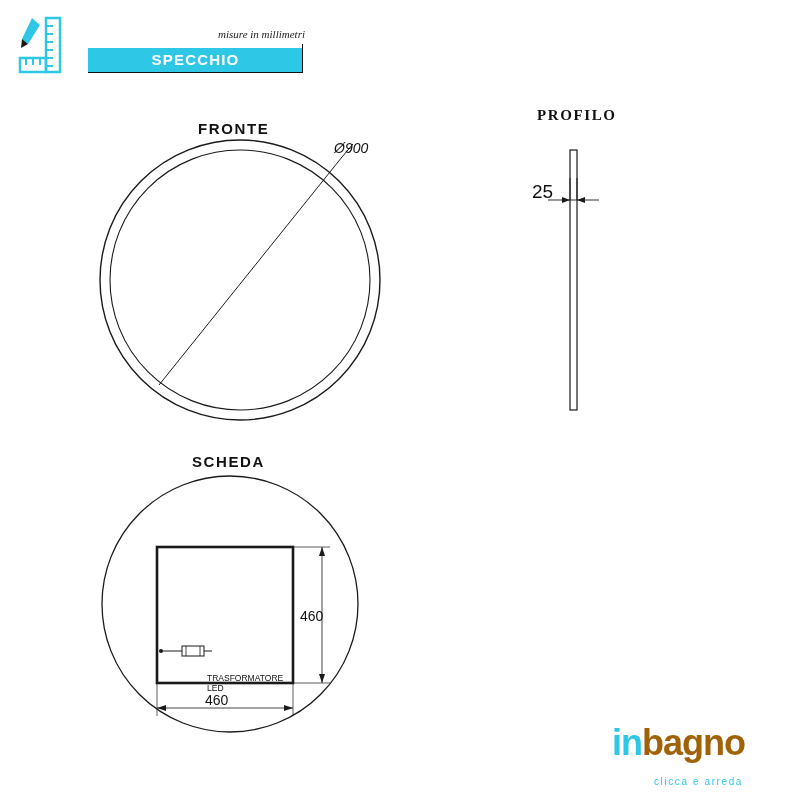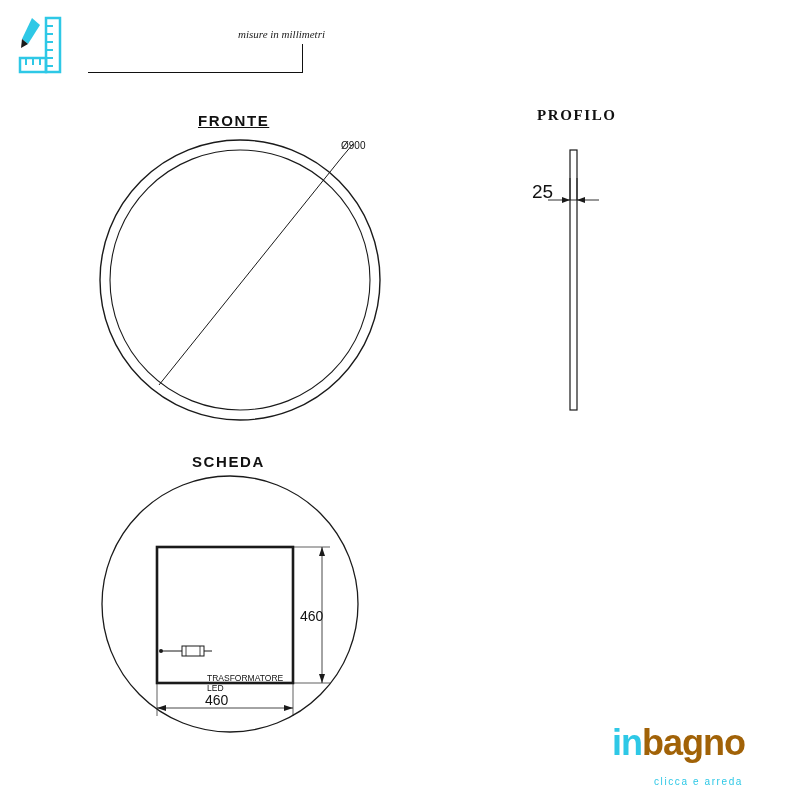--- a/index.html
+++ b/index.html
@@ -39,21 +39,20 @@
     white-space: nowrap;
   }
   .header-sub {
     position: absolute;
     left: 218px; top: 28px;
     font-family: "Liberation Serif", serif;
     font-style: italic;
     font-size: 11px;
     color: #222;
     white-space: nowrap;
-    margin-left: 20px;
   }
   .header-banner {
     position: absolute;
     left: 88px; top: 48px;
     width: 215px; height: 24px;
     background: #2ec8e6;
   }
   .header-banner-label {
     position: absolute;
     left: 0; top: 0;
@@ -80,42 +79,42 @@
 
   
   .caption {
     position: absolute;
     font-size: 15px;
     font-weight: bold;
     letter-spacing: 1.6px;
     color: #111;
     white-space: nowrap;
   }
-  .cap-fronte  { left: 198px; top: 112px; text-decoration: underline; }
+  .cap-fronte  { left: 198px; top: 120px; }
   .cap-profilo { left: 537px; top: 107px; font-family: Liberation Serif, serif; }
   .cap-retro   { left: 192px; top: 453px; }
 
   
   .draw {
     position: absolute;
   }
   .draw svg { display: block; }
 
   .d-fronte  { left: 95px;  top: 130px; }
   .d-profilo { left: 500px; top: 130px; }
   .d-retro   { left: 78px;  top: 468px; }
 
   
   .dim {
     position: absolute;
     font-size: 19px;
     color: #111;
     white-space: nowrap;
   }
-  .dim-d900 { left: 341px; top: 140px; font-size: 10px; }
+  .dim-d900 { left: 334px; top: 140px; font-size: 14px; font-style: italic; }
   .dim-25   { left: 532px; top: 181px; }
   .dim-460h { left: 300px; top: 608px; font-size: 14px; }
   .dim-460w { left: 205px; top: 692px; font-size: 14px; }
 
   .led-label {
     position: absolute;
     left: 207px; top: 641px;
     font-size: 8.5px;
     line-height: 10px;
     color: #111;
@@ -170,20 +169,23 @@
       <line x1="15" y1="44" x2="15" y2="51" stroke="#2ec8e6" stroke-width="2"></line>
       <line x1="22" y1="44" x2="22" y2="51" stroke="#2ec8e6" stroke-width="2"></line>
 
       <polygon points="14,4 22,11 10,30 4,25" fill="#2ec8e6"></polygon>
       <polygon points="10,30 4,25 3,34" fill="#1a1a1a"></polygon>
     </svg>
   </div>
 
   <div class="header-sub">misure in millimetri</div>
 
+  <div class="header-banner">
+    <div class="header-banner-label">SPECCHIO</div>
+  </div>
   <div class="header-rule"></div>
   <div class="header-rule-v"></div>
 </div>
 
 <div class="caption cap-fronte">FRONTE</div>
 
 <div class="draw d-fronte">
   <svg width="290" height="300" viewBox="0 0 290 300">
 
     <circle cx="145" cy="150" r="140" fill="none" stroke="#1a1a1a" stroke-width="1.4"></circle>

